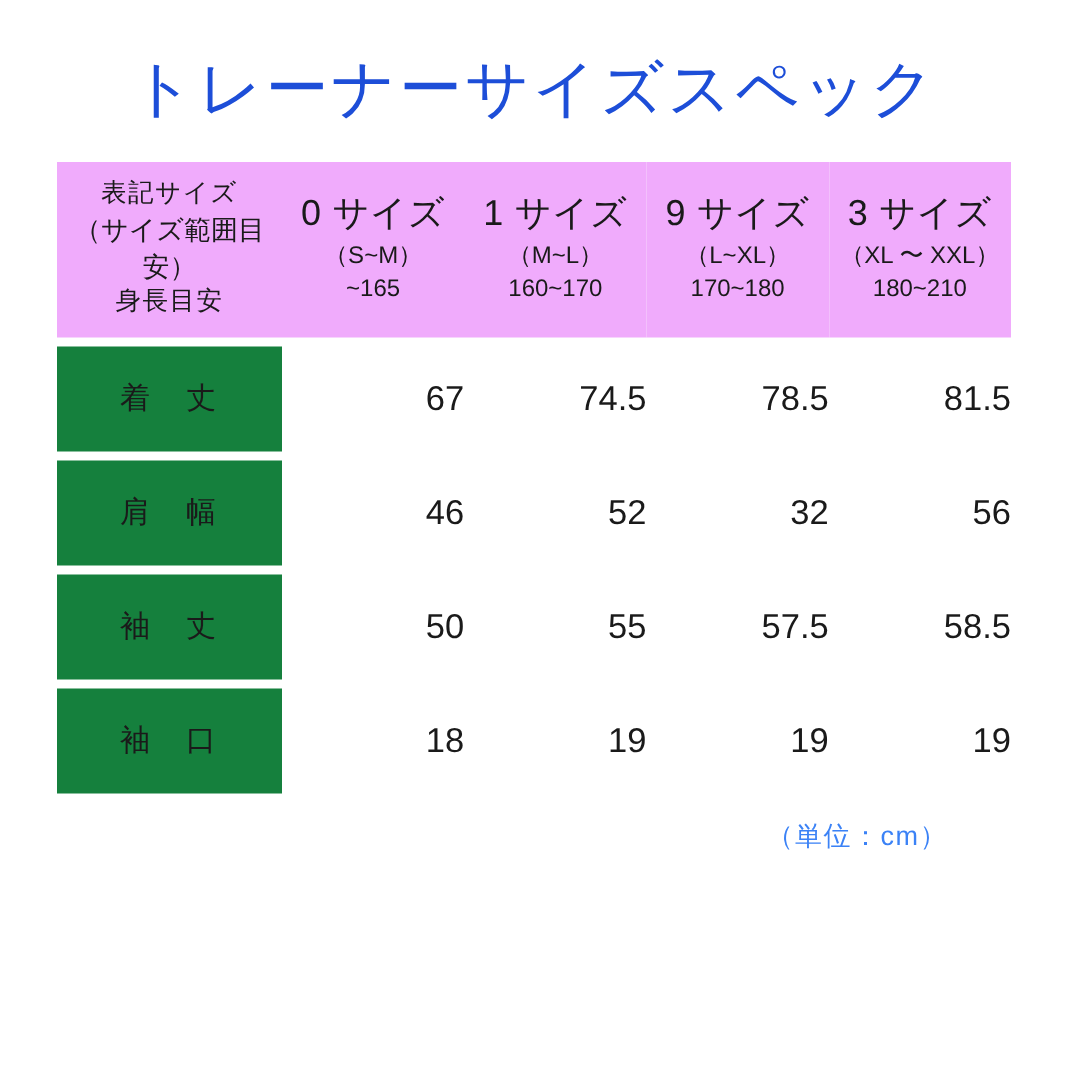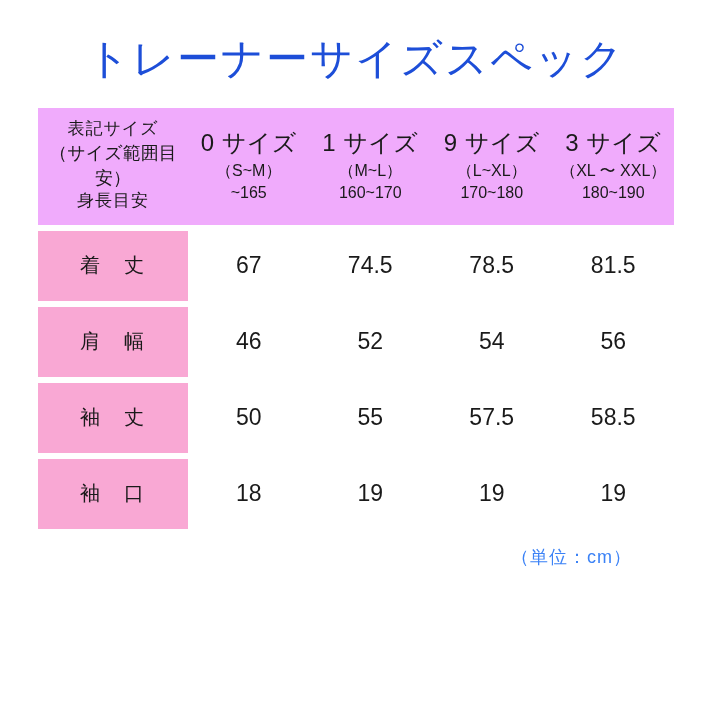--- a/index.html
+++ b/index.html
@@ -62,35 +62,36 @@
 
   thead th.head-size {
     text-align: center;
     line-height: 1.4;
   }
   .hs-line1 { font-size: 24px; display: block; letter-spacing: 0.5px; }
   .hs-line2 { font-size: 16px; display: block; }
   .hs-line3 { font-size: 16px; display: block; }
 
   tbody td {
-    background: #f9a8d4;
+    background: #15803d;
     height: 70px;
     text-align: center;
     vertical-align: middle;
     font-size: 22px;
     font-weight: 400;
     padding: 0;
   }
   tbody td.row-label {
     font-size: 20px;
     letter-spacing: 2px;
   }
   tbody td.value {
     background: #ffffff;
     font-size: 23px;
+    text-align: right;
   }
   .unit {
     text-align: right;
     font-size: 18px;
     padding: 10px 42px 0 0;
     color: #3b82f6;
     letter-spacing: 1px;
   }
 </style>
 </head>
@@ -127,37 +128,37 @@
             <span class="hs-line3">160~170</span>
           </th>
           <th class="head-size">
             <span class="hs-line1">9 サイズ</span>
             <span class="hs-line2">（L~XL）</span>
             <span class="hs-line3">170~180</span>
           </th>
           <th class="head-size">
             <span class="hs-line1">3 サイズ</span>
             <span class="hs-line2">（XL 〜 XXL）</span>
-            <span class="hs-line3">180~190</span>
+            <span class="hs-line3">180~210</span>
           </th>
         </tr>
       </thead>
       <tbody>
         <tr>
           <td class="row-label">着　丈</td>
           <td class="value">67</td>
           <td class="value">74.5</td>
           <td class="value">78.5</td>
           <td class="value">81.5</td>
         </tr>
         <tr>
           <td class="row-label">肩　幅</td>
           <td class="value">46</td>
           <td class="value">52</td>
-          <td class="value">54</td>
+          <td class="value">32</td>
           <td class="value">56</td>
         </tr>
         <tr>
           <td class="row-label">袖　丈</td>
           <td class="value">50</td>
           <td class="value">55</td>
           <td class="value">57.5</td>
           <td class="value">58.5</td>
         </tr>
         <tr>

